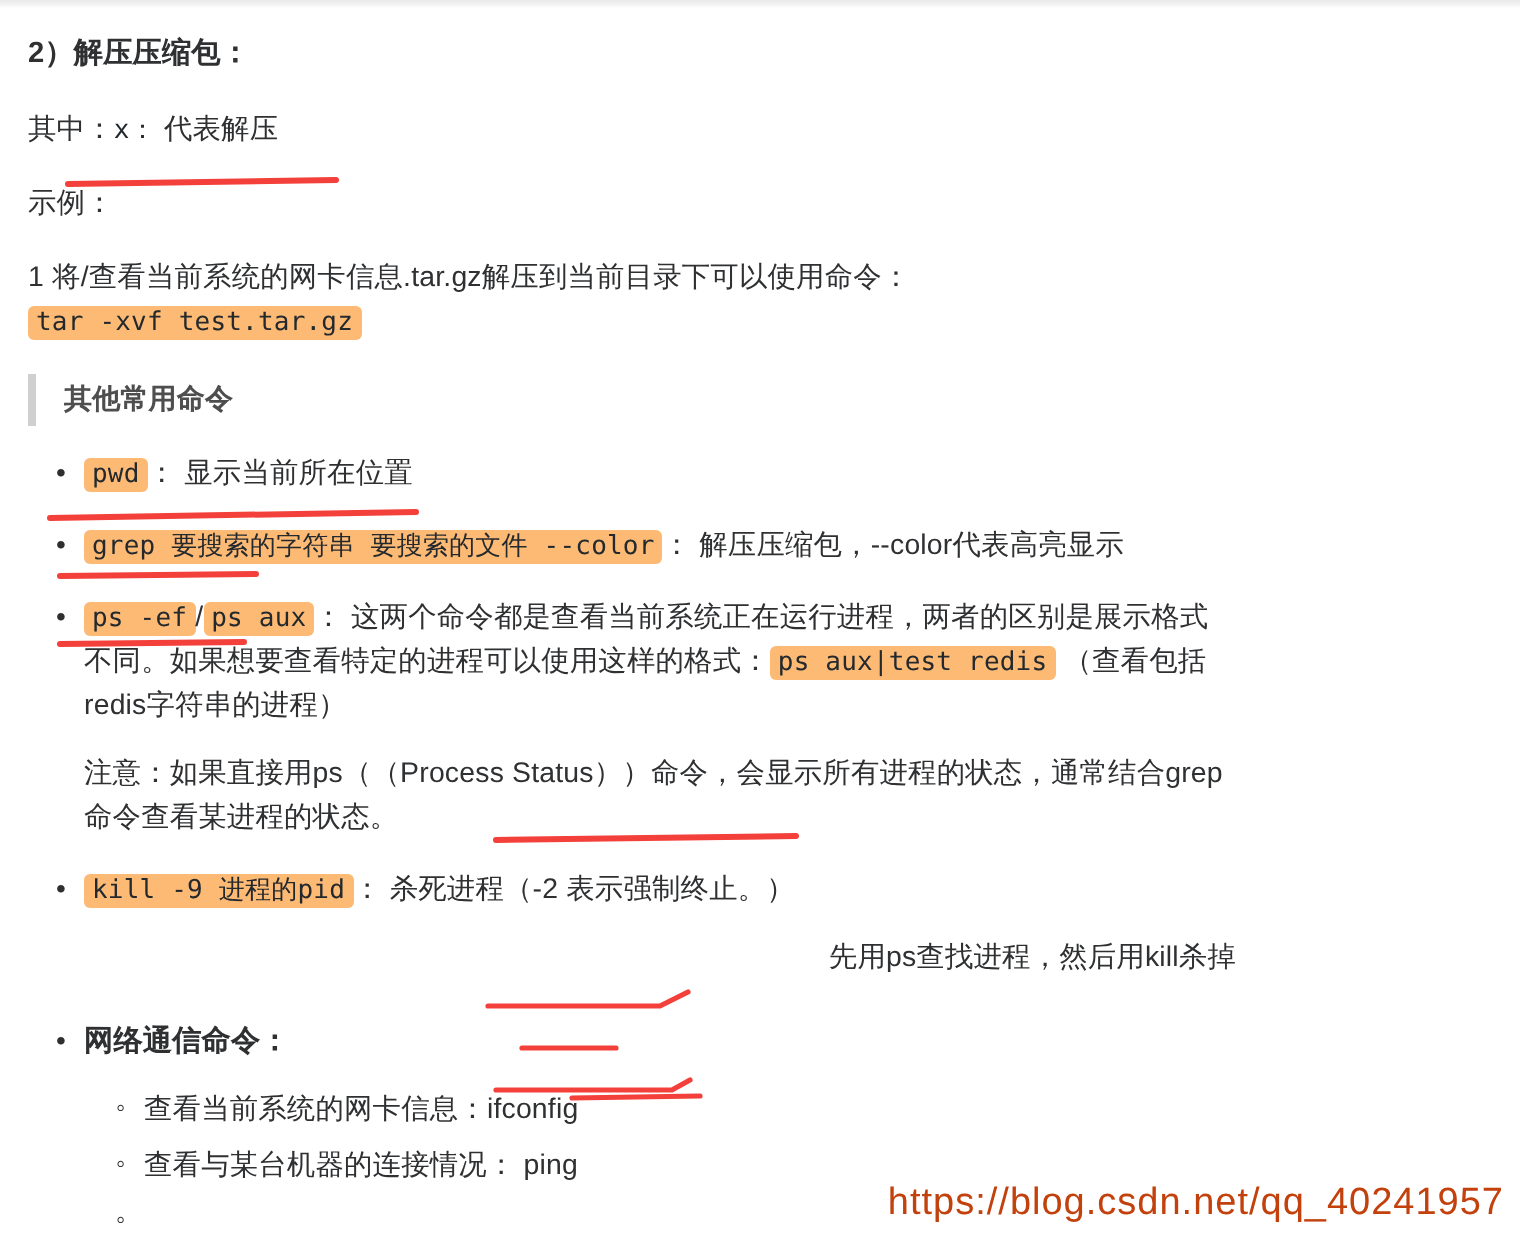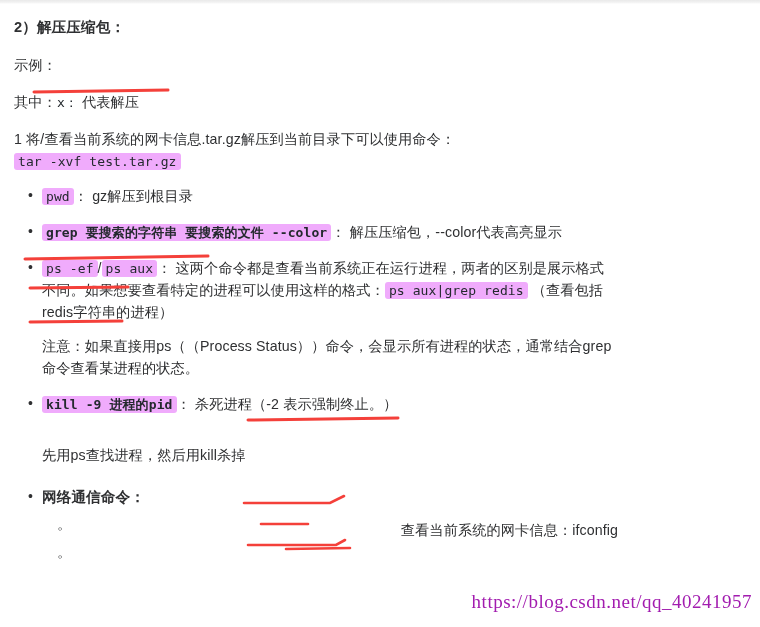--- a/index.html
+++ b/index.html
@@ -39,29 +39,29 @@
     line-height: 1.55;
     color: #2f3032;
     letter-spacing: 0.1px;
   }
   .h-strong {
     font-weight: bold;
     font-size: 14.6px;
   }
   code, .code {
     font-family: "DejaVu Sans Mono", "Liberation Mono", monospace;
-    background: #f0abfc;
+    background: #fdba74;
     border-radius: 3px;
     padding: 1px 4px;
     font-size: 13px;
     color: #24292e;
     white-space: pre;
   }
   code.b {
-    font-weight: bold;
+    font-weight: normal;
   }
   .quote {
     border-left: 4px solid #d0d0d0;
     padding: 2px 0 2px 14px;
     margin: 0;
   }
   .quote .ln {
     font-weight: bold;
     color: #4e4e4e;
     font-size: 14px;
@@ -108,85 +108,92 @@
     top: 0; left: 0;
     width: 760px;
     height: 627px;
     overflow: visible;
   }
   .watermark {
     position: absolute;
     right: 8px;
     bottom: 14px;
     font-size: 19px;
-    color: #a21caf;
-    font-family: Liberation Serif, serif;
+    color: #c2410c;
+    font-family: Liberation Sans, sans-serif;
     letter-spacing: 0.5px;
     white-space: nowrap;
     margin-top: 17px;
   }
   .g1 { margin-top: 16px; }
   .g2 { margin-top: 15px; }
   .g3 { margin-top: 13px; }
 </style>
 </head>
 <body>
 
 <div class="topstrip"></div>
 
 <div class="page">
   <div class="doc">
 
     <p class="ln h-strong g1">2）解压压缩包：</p>
 
 
-    <p class="ln g2">示例：</p>
-
     <p class="ln g2">
       <span>其中：</span><span class="code" style="background:transparent;padding:0;">x：</span>
       <span>代表解压</span>
     </p>
 
+    <p class="ln g2">示例：</p>
+
     <p class="ln g2">
       <span>1</span>
       <span>将/查看当前系统的网卡信息.tar.gz解压到当前目录下可以使用命令：</span><code>tar -xvf test.tar.gz</code>
     </p>
 
 
+    <div class="quote g2">
+      <p class="ln">其他常用命令</p>
+    </div>
 
     <ul class="g3">
 
       <li class="b1 ln" style="margin-top:4px;">
         <code>pwd</code><span>：</span>
-        <span>gz解压到根目录</span>
+        <span>显示当前所在位置</span>
       </li>
 
       <li class="b1 ln" style="margin-top:14px;">
         <code class="b">grep 要搜索的字符串 要搜索的文件 --color</code><span>：</span>
         <span>解压压缩包，--color代表高亮显示</span>
       </li>
 
       <li class="b1 ln" style="margin-top:14px;">
         <code>ps -ef</code><span>/</span><code>ps aux</code><span>：</span>
-        <span>这两个命令都是查看当前系统正在运行进程，两者的区别是展示格式不同。如果想要查看特定的进程可以使用这样的格式：</span><code>ps aux|grep redis</code>
+        <span>这两个命令都是查看当前系统正在运行进程，两者的区别是展示格式不同。如果想要查看特定的进程可以使用这样的格式：</span><code>ps aux|test redis</code>
         <span>（查看包括redis字符串的进程）</span>
         <p class="ln note" style="margin-top:12px;">注意：如果直接用ps（（Process Status））命令，会显示所有进程的状态，通常结合grep命令查看某进程的状态。</p>
       </li>
 
       <li class="b1 ln" style="margin-top:14px;">
         <code class="b">kill -9 进程的pid</code><span>：</span>
         <span>杀死进程（-2 表示强制终止。）</span>
-        <p class="ln" style="margin-top:28px;">先用ps查找进程，然后用kill杀掉</p>
+        <p class="ln" style="margin-top:12px;text-align:right;">先用ps查找进程，然后用kill杀掉</p>
       </li>
 
       <li class="b1 ln" style="margin-top:20px;">
         <span class="h-strong">网络通信命令：</span>
         <ul class="lvl2" style="margin-top:11px;">
-          <li class="b2 ln" style="margin-top:0;text-align:right;">
+          <li class="b2 ln" style="margin-top:0;">
             <span>查看当前系统的网卡信息：</span><span>ifconfig</span>
+          </li>
+          <li class="b2 ln" style="margin-top:6px;">
+            <span>查看与某台机器的连接情况：</span>
+            <span>ping</span>
           </li>
           <li class="b2 ln" style="margin-top:6px;">
             
             
           </li>
         </ul>
       </li>
 
     </ul>
   </div>

